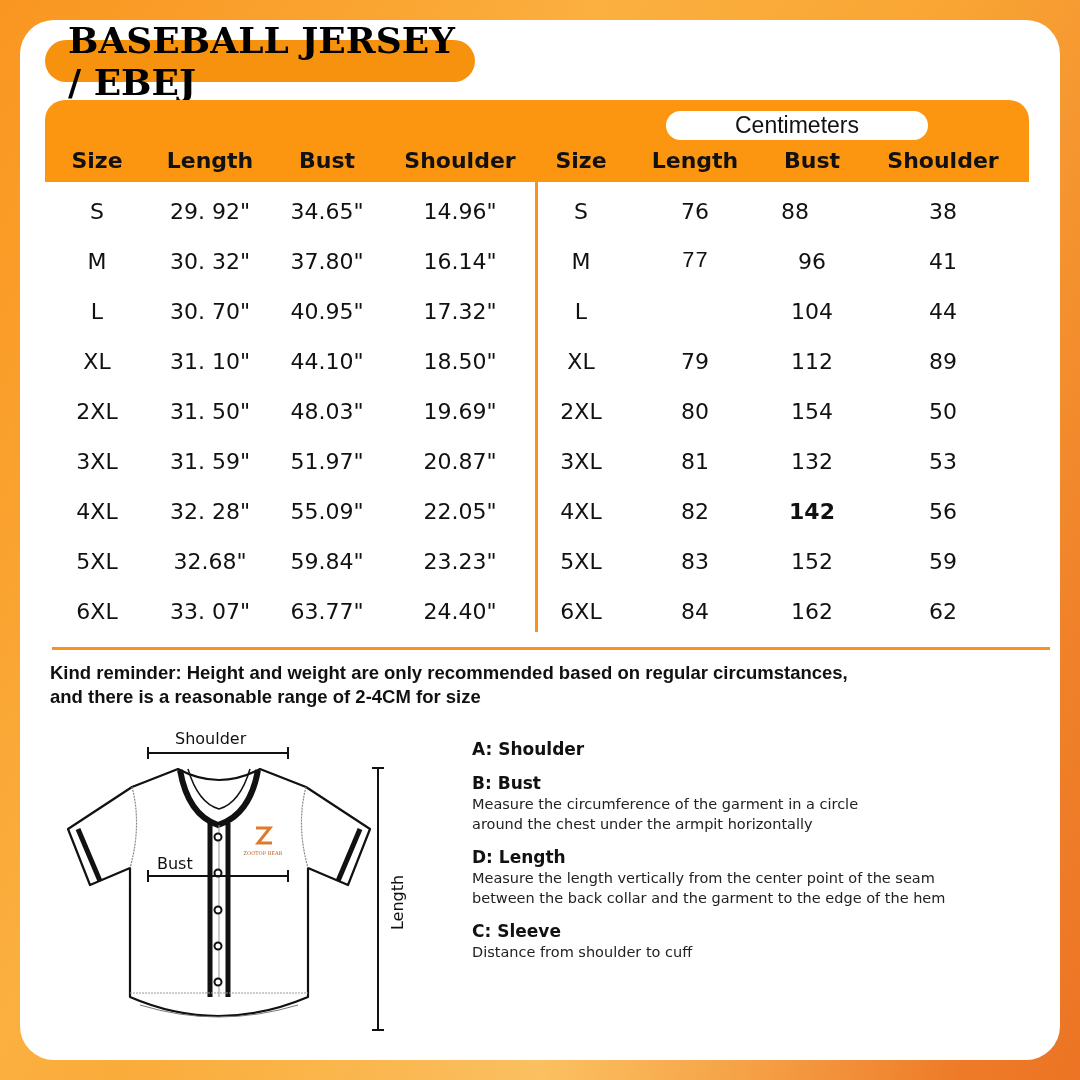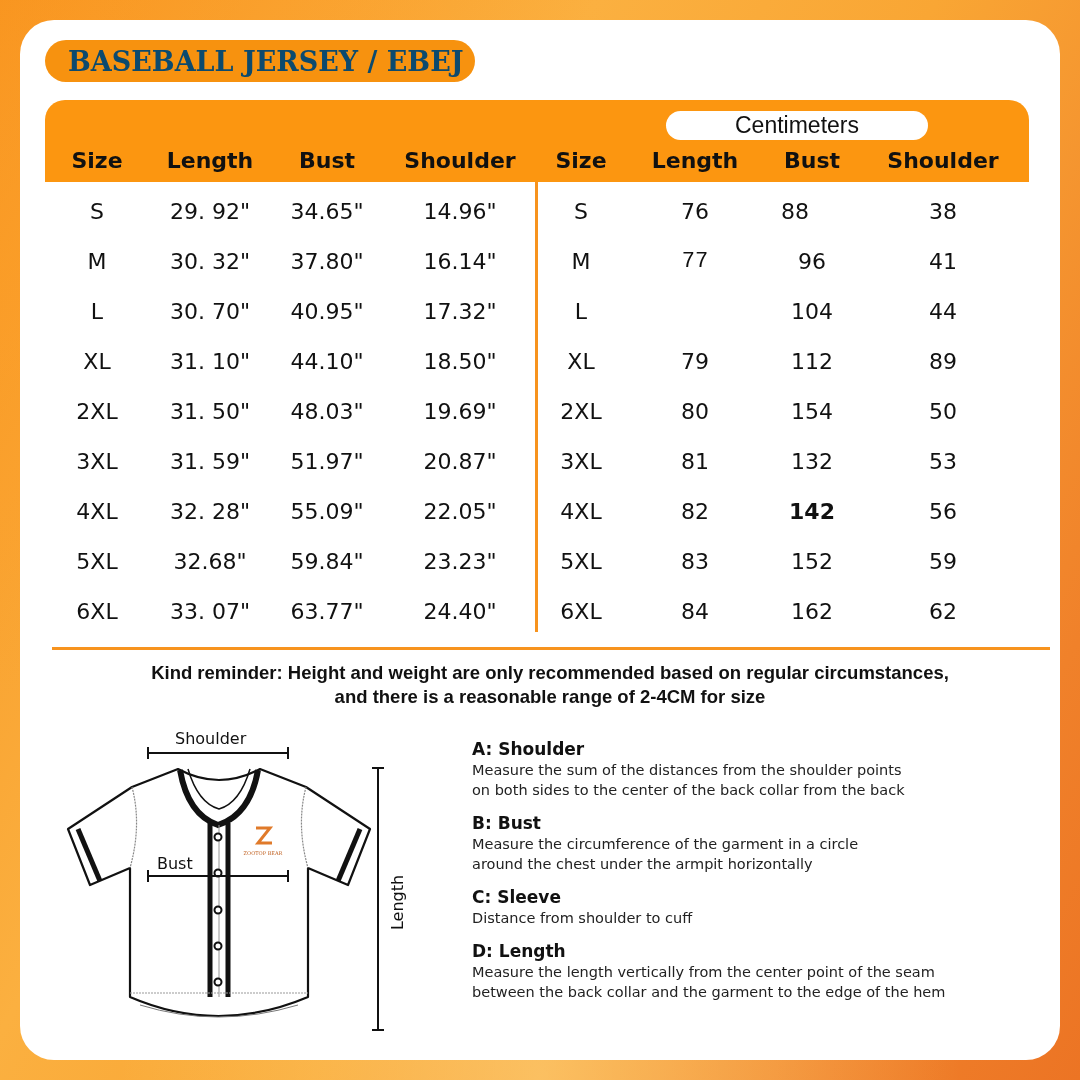--- a/index.html
+++ b/index.html
@@ -18,21 +18,21 @@
   .card {
     position: absolute; left: 20px; top: 20px; width: 1040px; height: 1040px;
     background: #ffffff; border-radius: 34px;
   }
   .title-pill {
     position: absolute; left: 45px; top: 40px; height: 42px; width: 430px;
     background: #f7920f; border-radius: 21px;
     display: flex; align-items: center; padding-left: 23px;
   }
   .title-pill span {
-    color: #0c4a6e; font-family: "DejaVu Serif", serif; font-weight: bold; font-size: 27px; letter-spacing: 0px;
+    color: #000000; font-family: "DejaVu Serif", serif; font-weight: bold; font-size: 36px; letter-spacing: 0px;
   }
   .table-head {
     position: absolute; left: 45px; top: 100px; width: 984px; height: 82px;
     background: #fc9610; border-radius: 20px 20px 0 0;
   }
   .unit-pill {
     position: absolute; top: 11px; height: 29px; background: #ffffff; border-radius: 15px;
     display: flex; align-items: center; justify-content: center;
     font-family: "Liberation Sans", sans-serif; font-size: 23px; color: #111;
   }
@@ -49,21 +49,21 @@
     position: absolute; left: 52px; top: 647px; width: 998px; height: 3px; background: #f7931e;
   }
   .row {
     position: absolute; left: 45px; width: 990px; height: 50px;
   }
   .cell {
     position: absolute; top: 0; height: 50px; line-height: 50px; text-align: center;
     font-family: "DejaVu Sans", sans-serif; font-size: 22px; color: #111; font-weight: 500;
   }
   .reminder {
-    position: absolute; left: 50px; top: 661px; width: 1000px; text-align: center;
+    position: absolute; left: 50px; top: 661px; width: 1000px; text-align: left;
     font-family: "Liberation Sans", sans-serif; font-weight: bold; font-size: 18.5px; color: #111; line-height: 24px;
   }
   .diagram { position: absolute; left: 60px; top: 725px; width: 340px; height: 315px; }
   .diag-label {
     position: absolute; font-family: "DejaVu Sans", sans-serif; font-size: 16px; color: #111;
   }
   .defs { position: absolute; left: 472px; top: 738px; width: 570px; }
   .def { margin-bottom: 12px; }
   .def-title { font-family: "DejaVu Sans", sans-serif; font-weight: bold; font-size: 17px; color: #111; line-height: 22px; }
   .def-body { font-family: "DejaVu Sans", sans-serif; font-size: 14.5px; color: #222; line-height: 20px; white-space: pre-line; }
@@ -235,30 +235,28 @@
     <path d="M318 43 L318 305 M312 43 L324 43 M312 305 L324 305" stroke="#111" stroke-width="2"></path>
   </svg>
   <div class="diag-label" style="left:115px;top:4px;">Shoulder</div>
   <div class="diag-label" style="left:97px;top:129px;">Bust</div>
   <div class="diag-label" style="left:310px;top:168px;transform:rotate(-90deg);transform-origin:center;">Length</div>
 </div>
 
 <div class="defs">
   <div class="def">
     <div class="def-title">A: Shoulder</div>
-    <div class="def-body">Measure the sum of the distances from the shoulder points
-on both sides to the center of the back collar from the back</div>
   </div>
   <div class="def">
     <div class="def-title">B: Bust</div>
     <div class="def-body">Measure the circumference of the garment in a circle
 around the chest under the armpit horizontally</div>
   </div>
   <div class="def">
-    <div class="def-title">C: Sleeve</div>
-    <div class="def-body">Distance from shoulder to cuff</div>
-  </div>
-  <div class="def">
     <div class="def-title">D: Length</div>
     <div class="def-body">Measure the length vertically from the center point of the seam
 between the back collar and the garment to the edge of the hem</div>
   </div>
+  <div class="def">
+    <div class="def-title">C: Sleeve</div>
+    <div class="def-body">Distance from shoulder to cuff</div>
+  </div>
 </div>
 
 </body></html>

